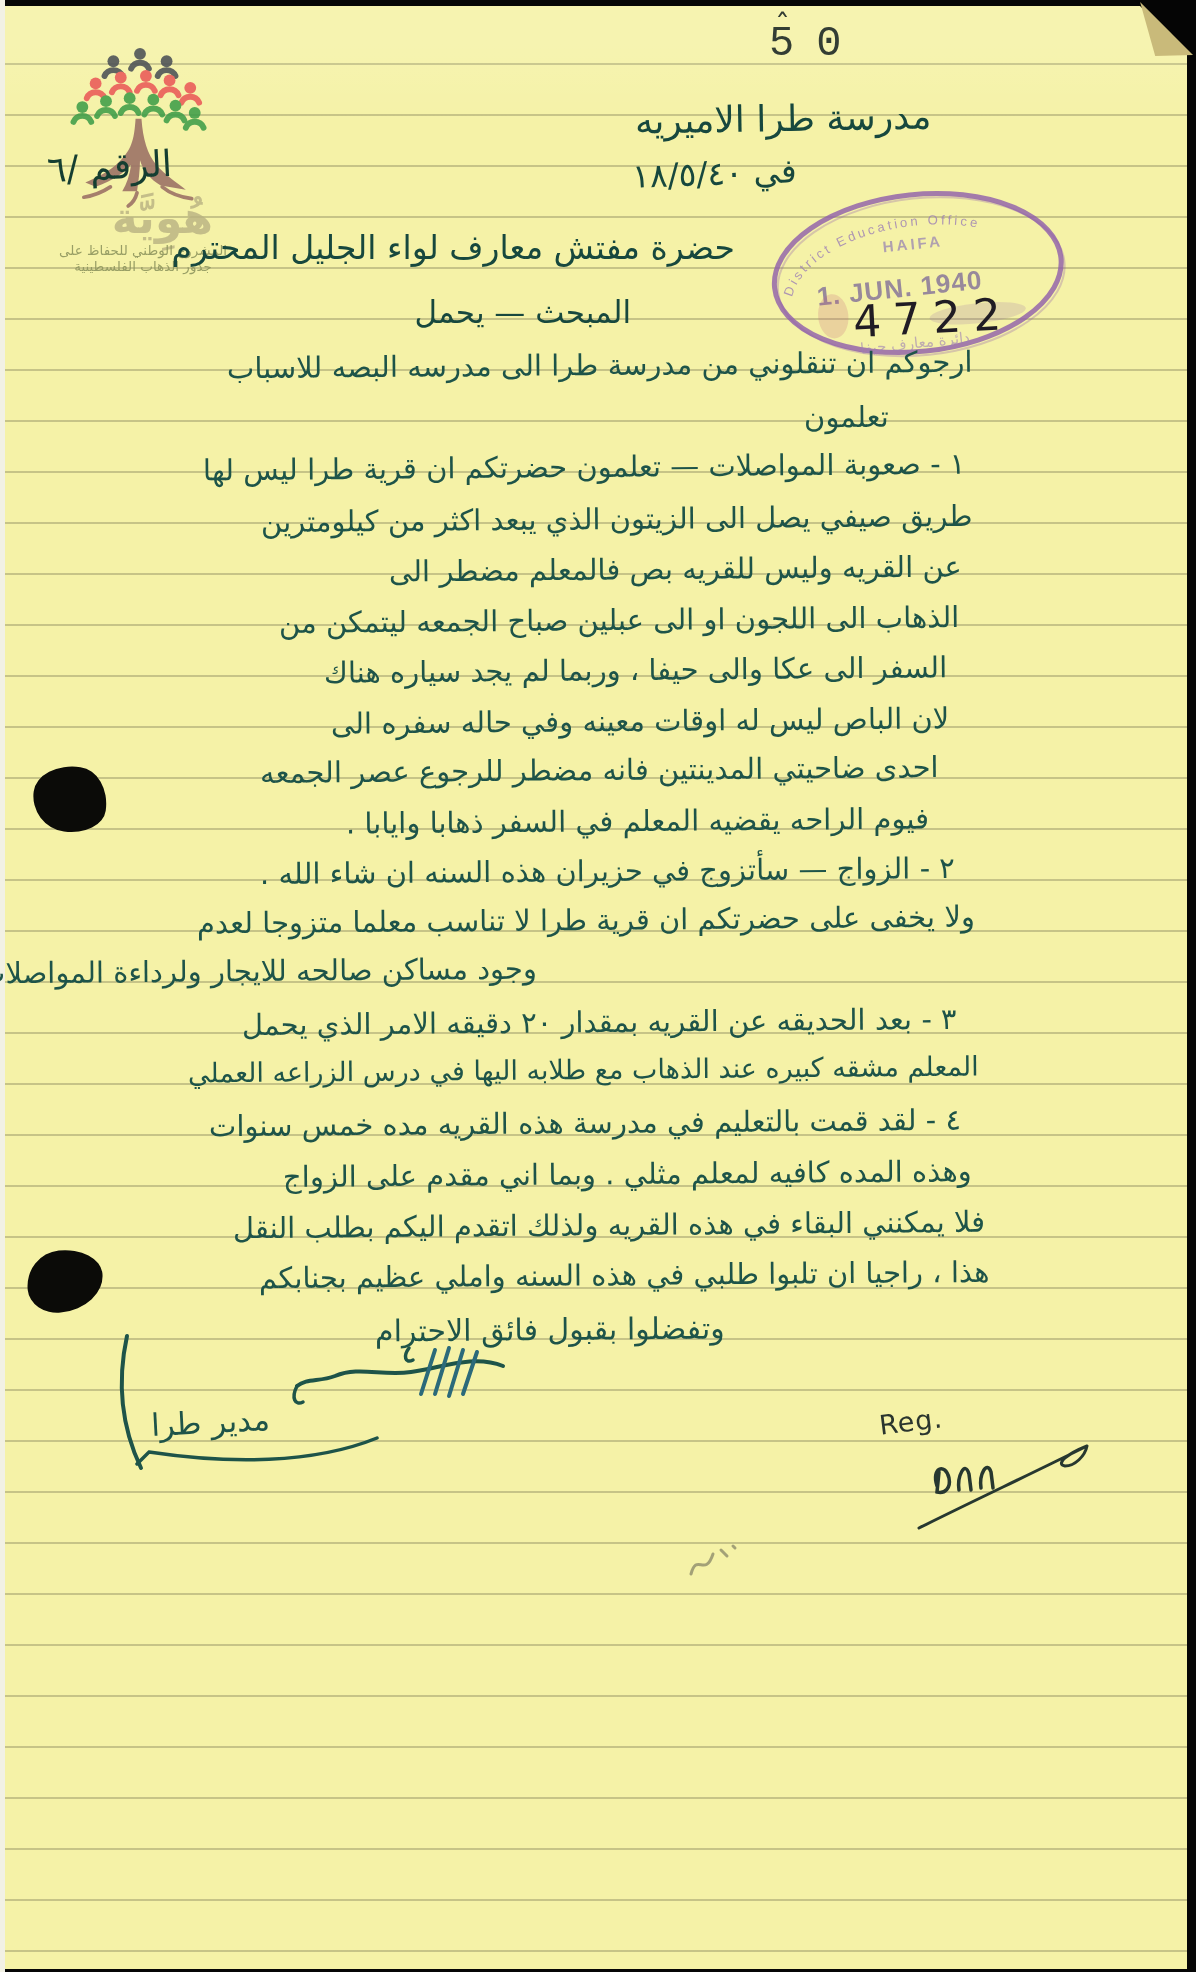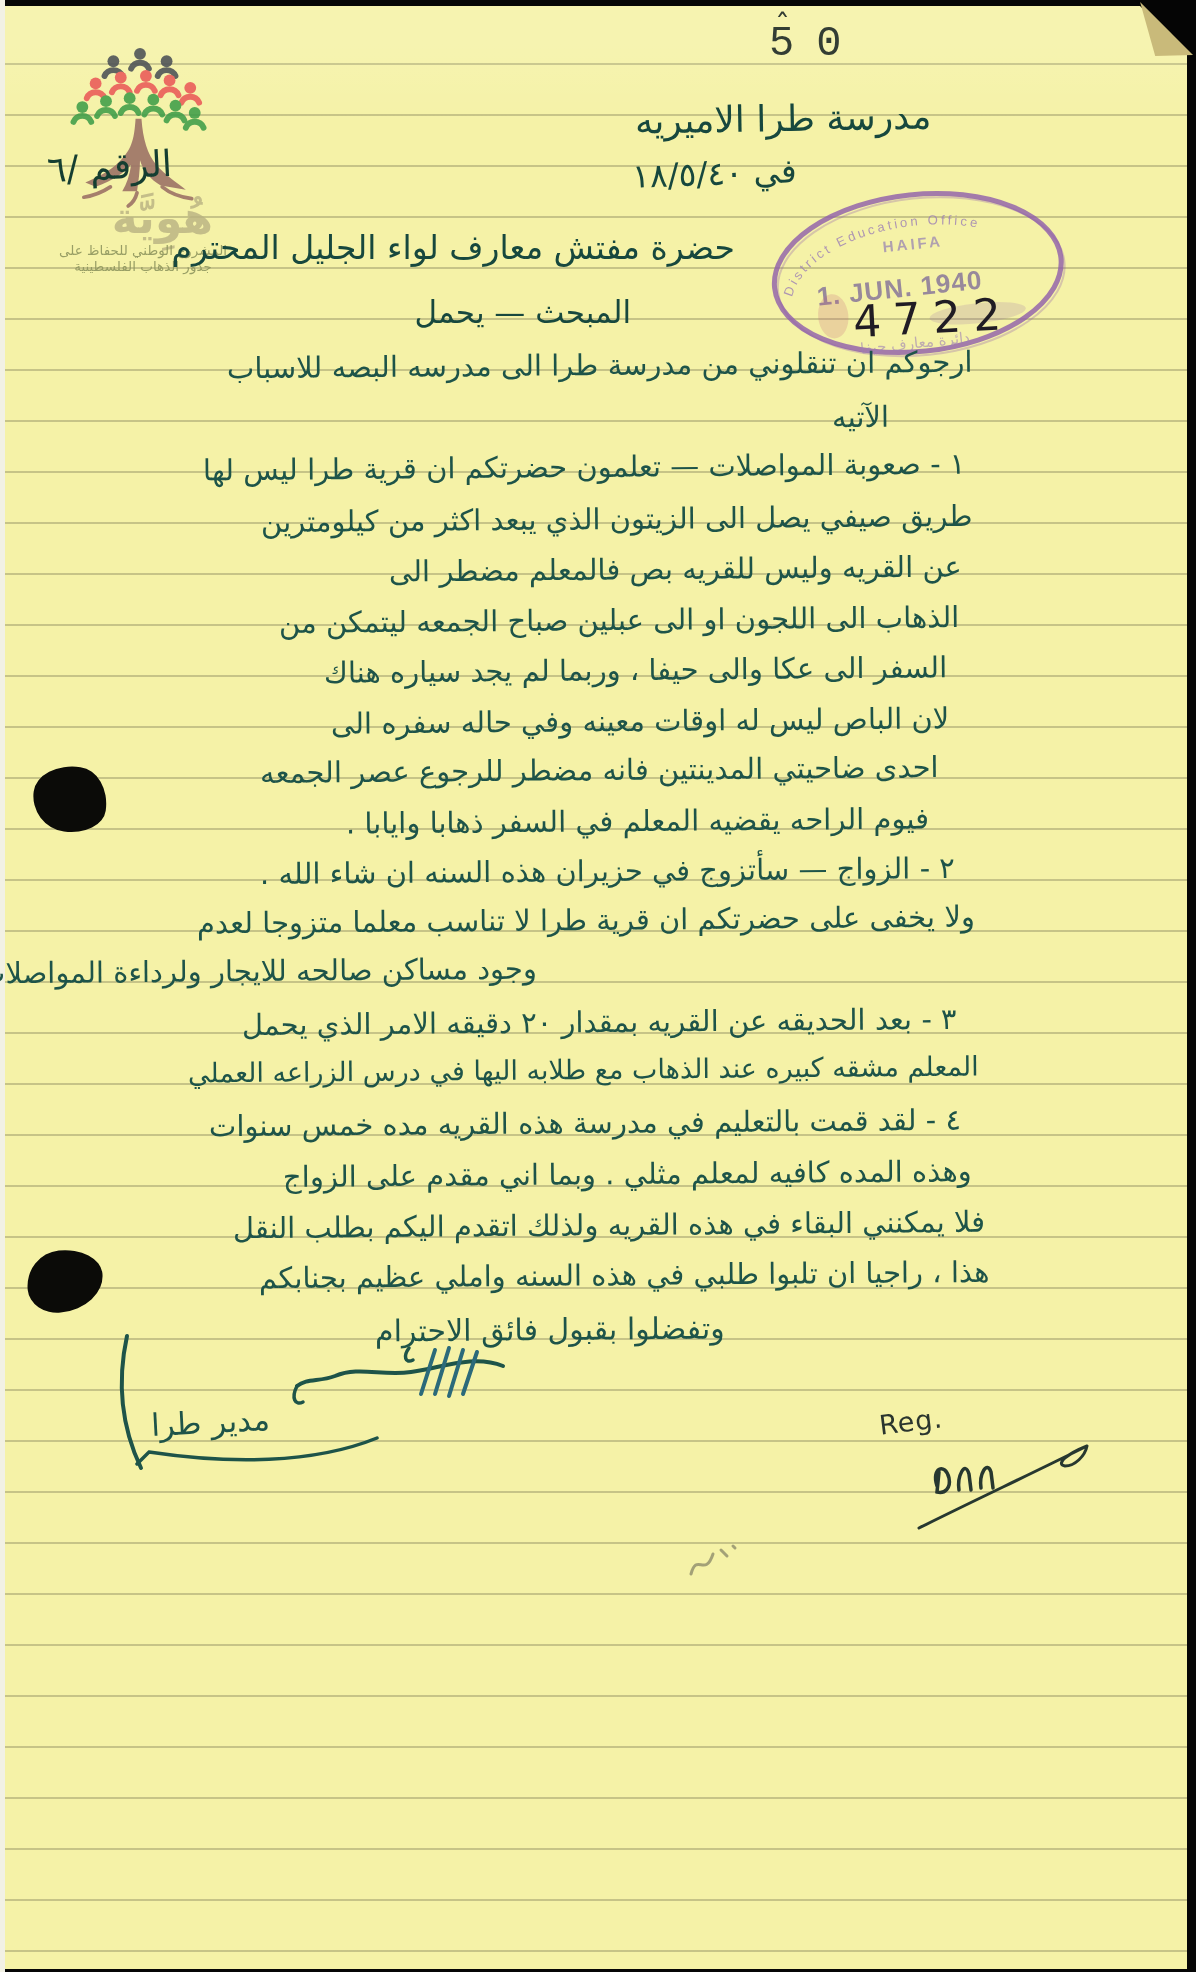--- a/index.html
+++ b/index.html
@@ -118,21 +118,21 @@
       </text>
       <text x="118" y="58" font-size="15" fill="#a08db2" opacity="0.8" letter-spacing="3" font-weight="bold" font-family="Liberation Sans,sans-serif">HAIFA</text>
       <text x="48" y="104" font-size="26" fill="#91819b" opacity="0.92" letter-spacing="1" font-weight="bold" font-family="Liberation Sans,sans-serif">1. JUN. 1940</text>
       <text x="140" y="156" font-size="15" fill="#9c7fb5" opacity="0.6" text-anchor="middle" direction="rtl">دائرة معارف حيفا</text>
       <ellipse cx="62" cy="116" rx="15" ry="22" fill="#c4607a" opacity="0.22"></ellipse>
       <ellipse cx="205" cy="128" rx="48" ry="10" fill="#8e5cab" opacity="0.18"></ellipse>
     </svg>
     <div id="stamp-number">4722</div>
 
     <div class="hl" style="top:342px;right:215px;">ارجوكم ان تنقلوني من مدرسة طرا الى مدرسه البصه للاسباب</div>
-    <div class="hl" style="top:394px;right:298px;">الآتيه</div>
+    <div class="hl" style="top:394px;right:298px;">تعلمون</div>
     <div class="hl" style="top:444px;right:222px;">١ - صعوبة المواصلات — تعلمون حضرتكم ان قرية طرا ليس لها</div>
     <div class="hl" style="top:496px;right:215px;">طريق صيفي يصل الى الزيتون الذي يبعد اكثر من كيلومترين</div>
     <div class="hl" style="top:546px;right:225px;">عن القريه وليس للقريه بص فالمعلم مضطر الى</div>
     <div class="hl" style="top:597px;right:228px;">الذهاب الى اللجون او الى عبلين صباح الجمعه ليتمكن من</div>
     <div class="hl" style="top:647px;right:240px;">السفر الى عكا والى حيفا ، وربما لم يجد سياره هناك</div>
     <div class="hl" style="top:698px;right:238px;">لان الباص ليس له اوقات معينه وفي حاله سفره الى</div>
     <div class="hl" style="top:747px;right:248px;">احدى ضاحيتي المدينتين فانه مضطر للرجوع عصر الجمعه</div>
     <div class="hl" style="top:798px;right:258px;">فيوم الراحه يقضيه المعلم في السفر ذهابا وايابا .</div>
     <div class="hl" style="top:848px;right:232px;">٢ - الزواج — سأتزوج في حزيران هذه السنه ان شاء الله .</div>
     <div class="hl" style="top:897px;right:212px;">ولا يخفى على حضرتكم ان قرية طرا لا تناسب معلما متزوجا لعدم</div>

